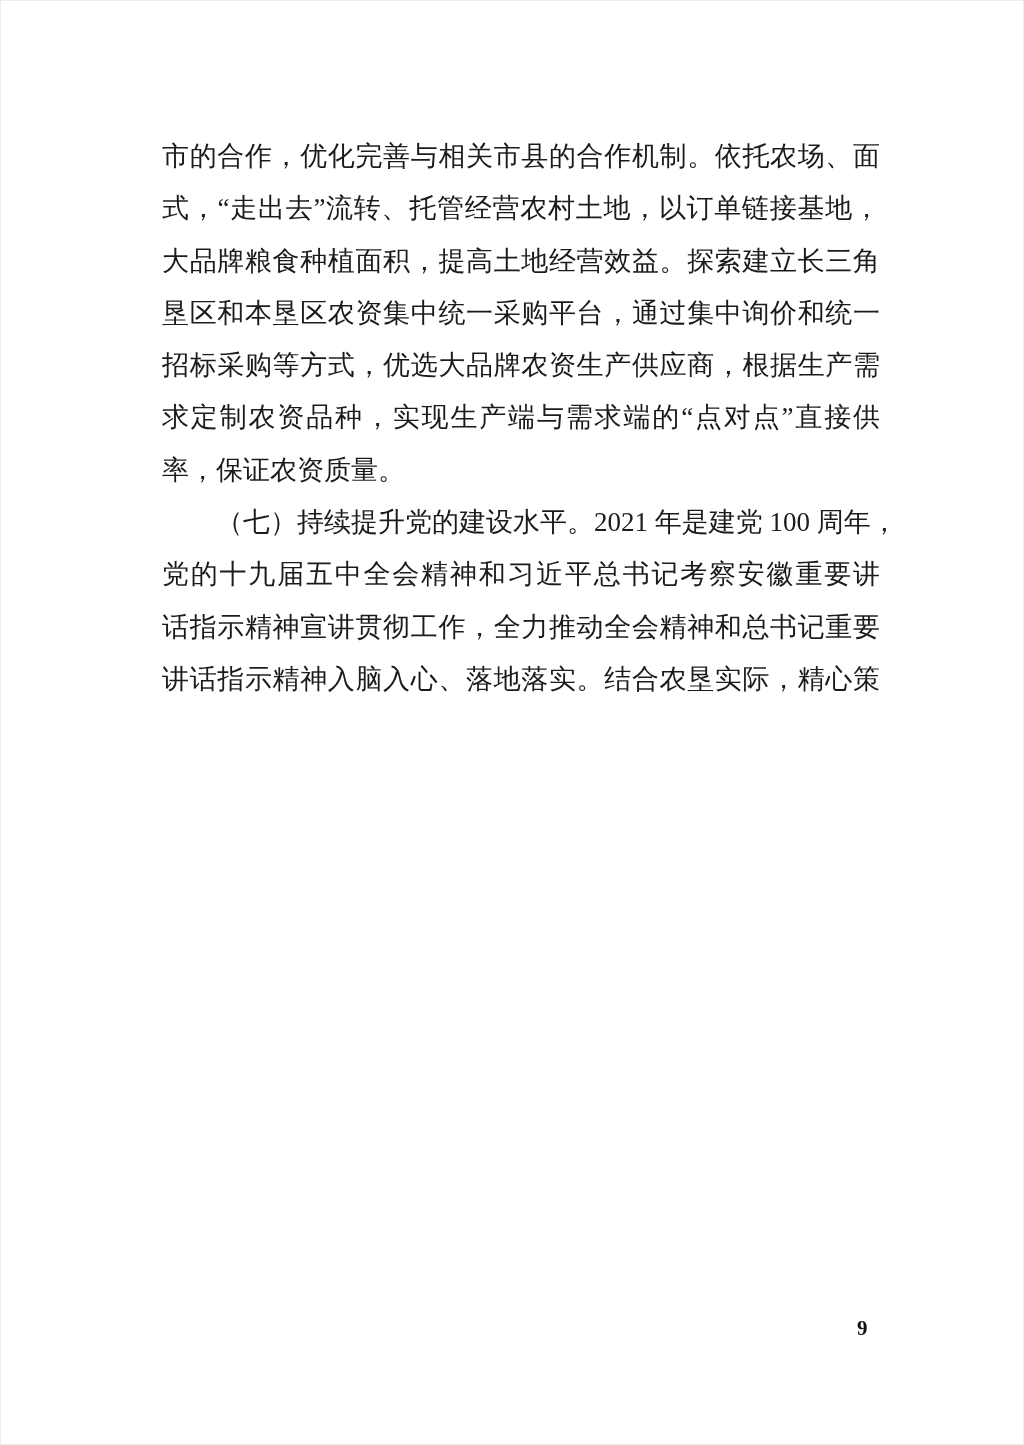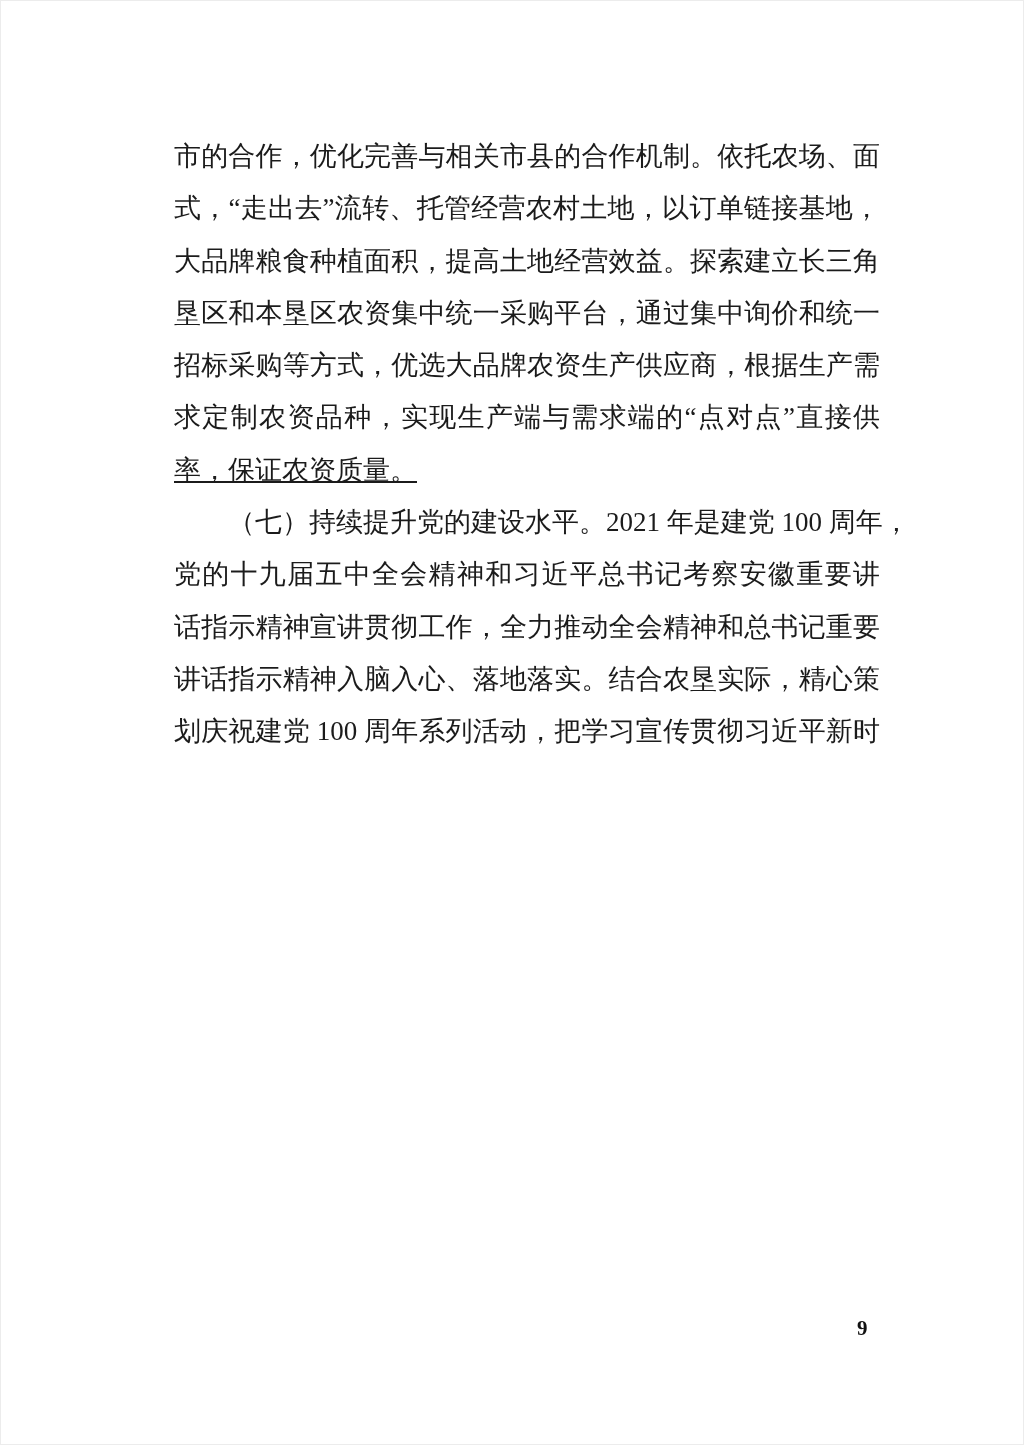--- a/index.html
+++ b/index.html
@@ -25,26 +25,24 @@
   .line {
     height: 52.3px;
     line-height: 52.3px;
     font-size: 27px;
     color: #1b1b1b;
     white-space: nowrap;
     text-align: justify;
     text-align-last: justify;
     -moz-text-align-last: justify;
     font-weight: 500;
-    margin-left: 12px;
   }
   .line.end {
     text-align: center;
     text-align-last: left;
-    text-decoration: underline;
     -moz-text-align-last: left;
   }
   .line.indent {
     text-indent: 54px;
   }
   .page-number {
     position: absolute;
     left: 857px;
     top: 1316px;
     font-size: 21px;
@@ -62,16 +60,15 @@
     <div class="line">式，“走出去”流转、托管经营农村土地，以订单链接基地，</div>
     <div class="line">大品牌粮食种植面积，提高土地经营效益。探索建立长三角</div>
     <div class="line">垦区和本垦区农资集中统一采购平台，通过集中询价和统一</div>
     <div class="line">招标采购等方式，优选大品牌农资生产供应商，根据生产需</div>
     <div class="line">求定制农资品种，实现生产端与需求端的“点对点”直接供</div>
     <div class="line end">率，保证农资质量。</div>
     <div class="line indent">（七）持续提升党的建设水平。2021 年是建党 100 周年，</div>
     <div class="line">党的十九届五中全会精神和习近平总书记考察安徽重要讲</div>
     <div class="line">话指示精神宣讲贯彻工作，全力推动全会精神和总书记重要</div>
     <div class="line">讲话指示精神入脑入心、落地落实。结合农垦实际，精心策</div>
-    <div class="line">划庆祝建党 100 周年系列活动，把学习宣传贯彻习近平新时</div>
   </div>
   <div class="page-number">9</div>
 </div>
 
 </body></html>

